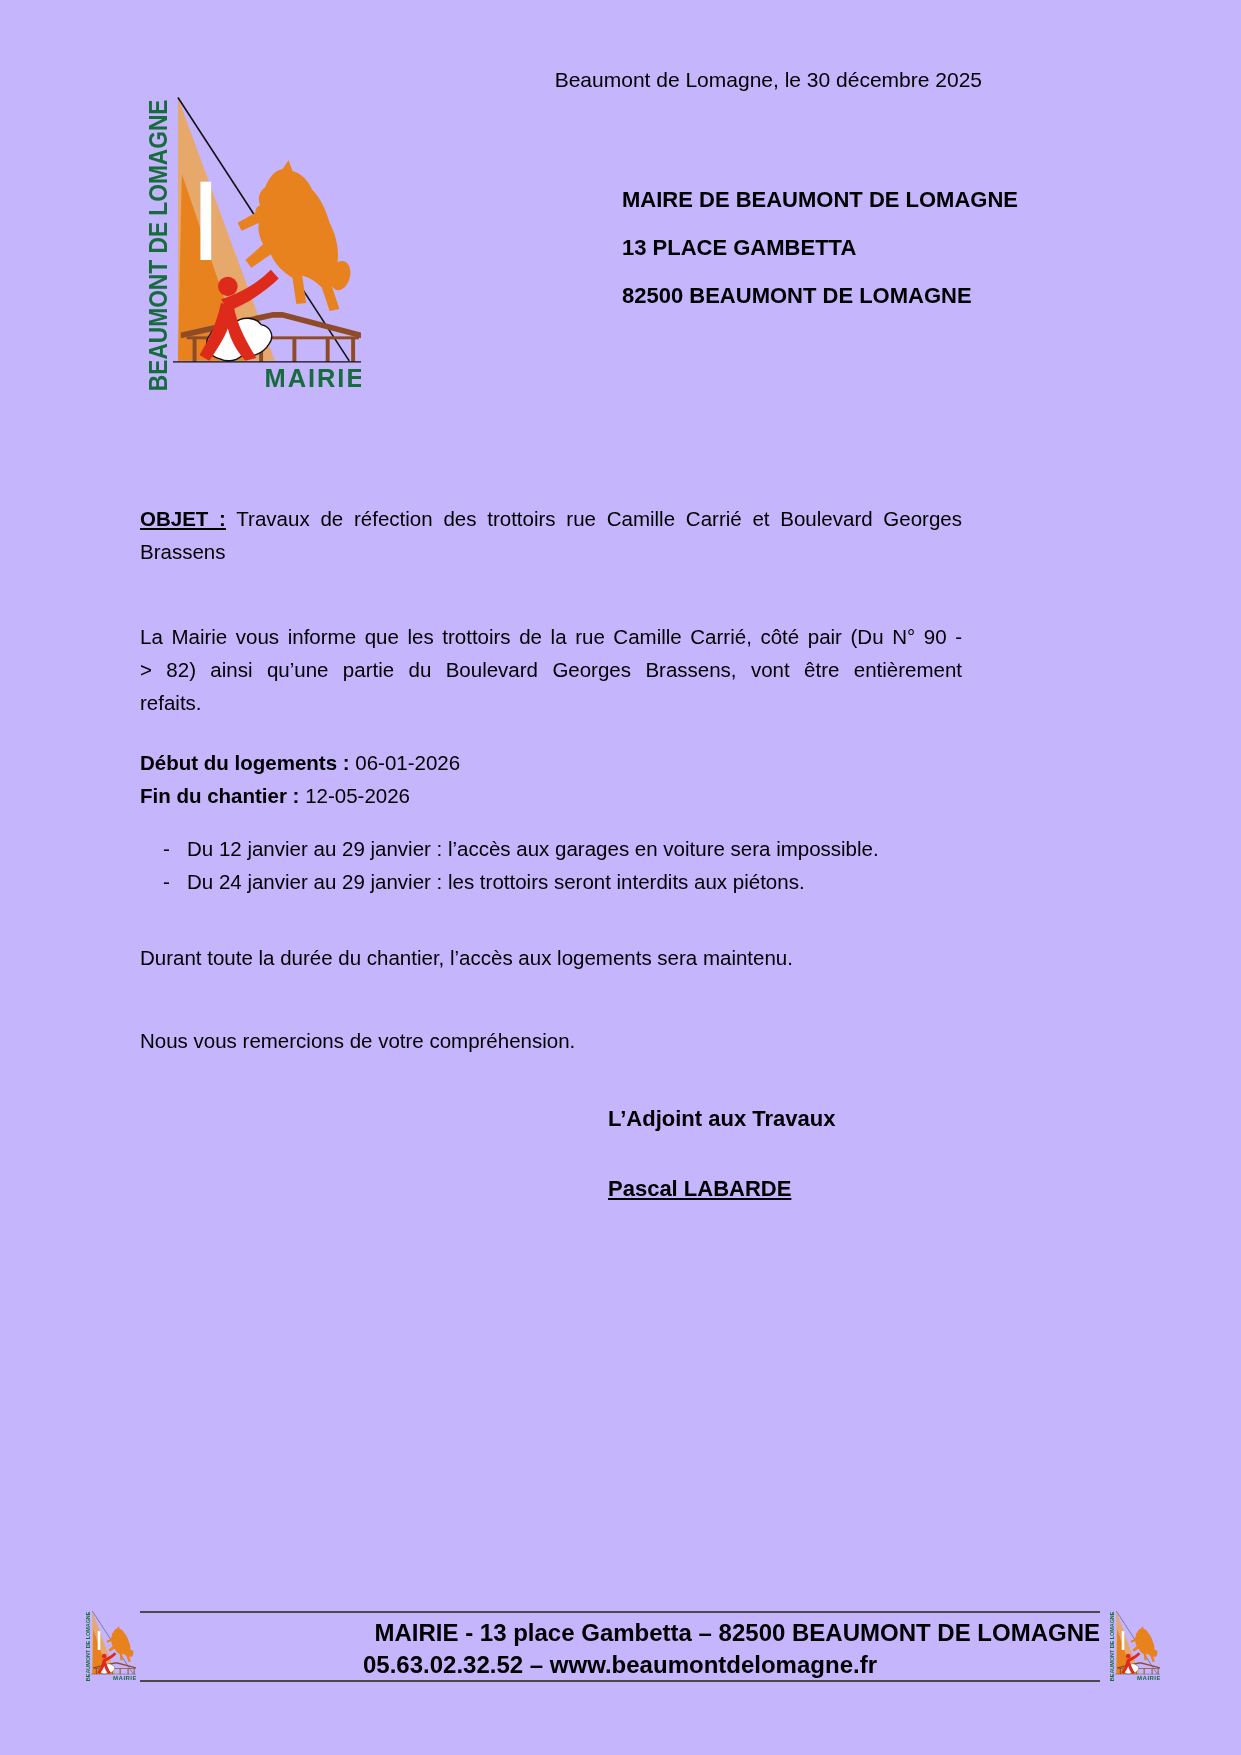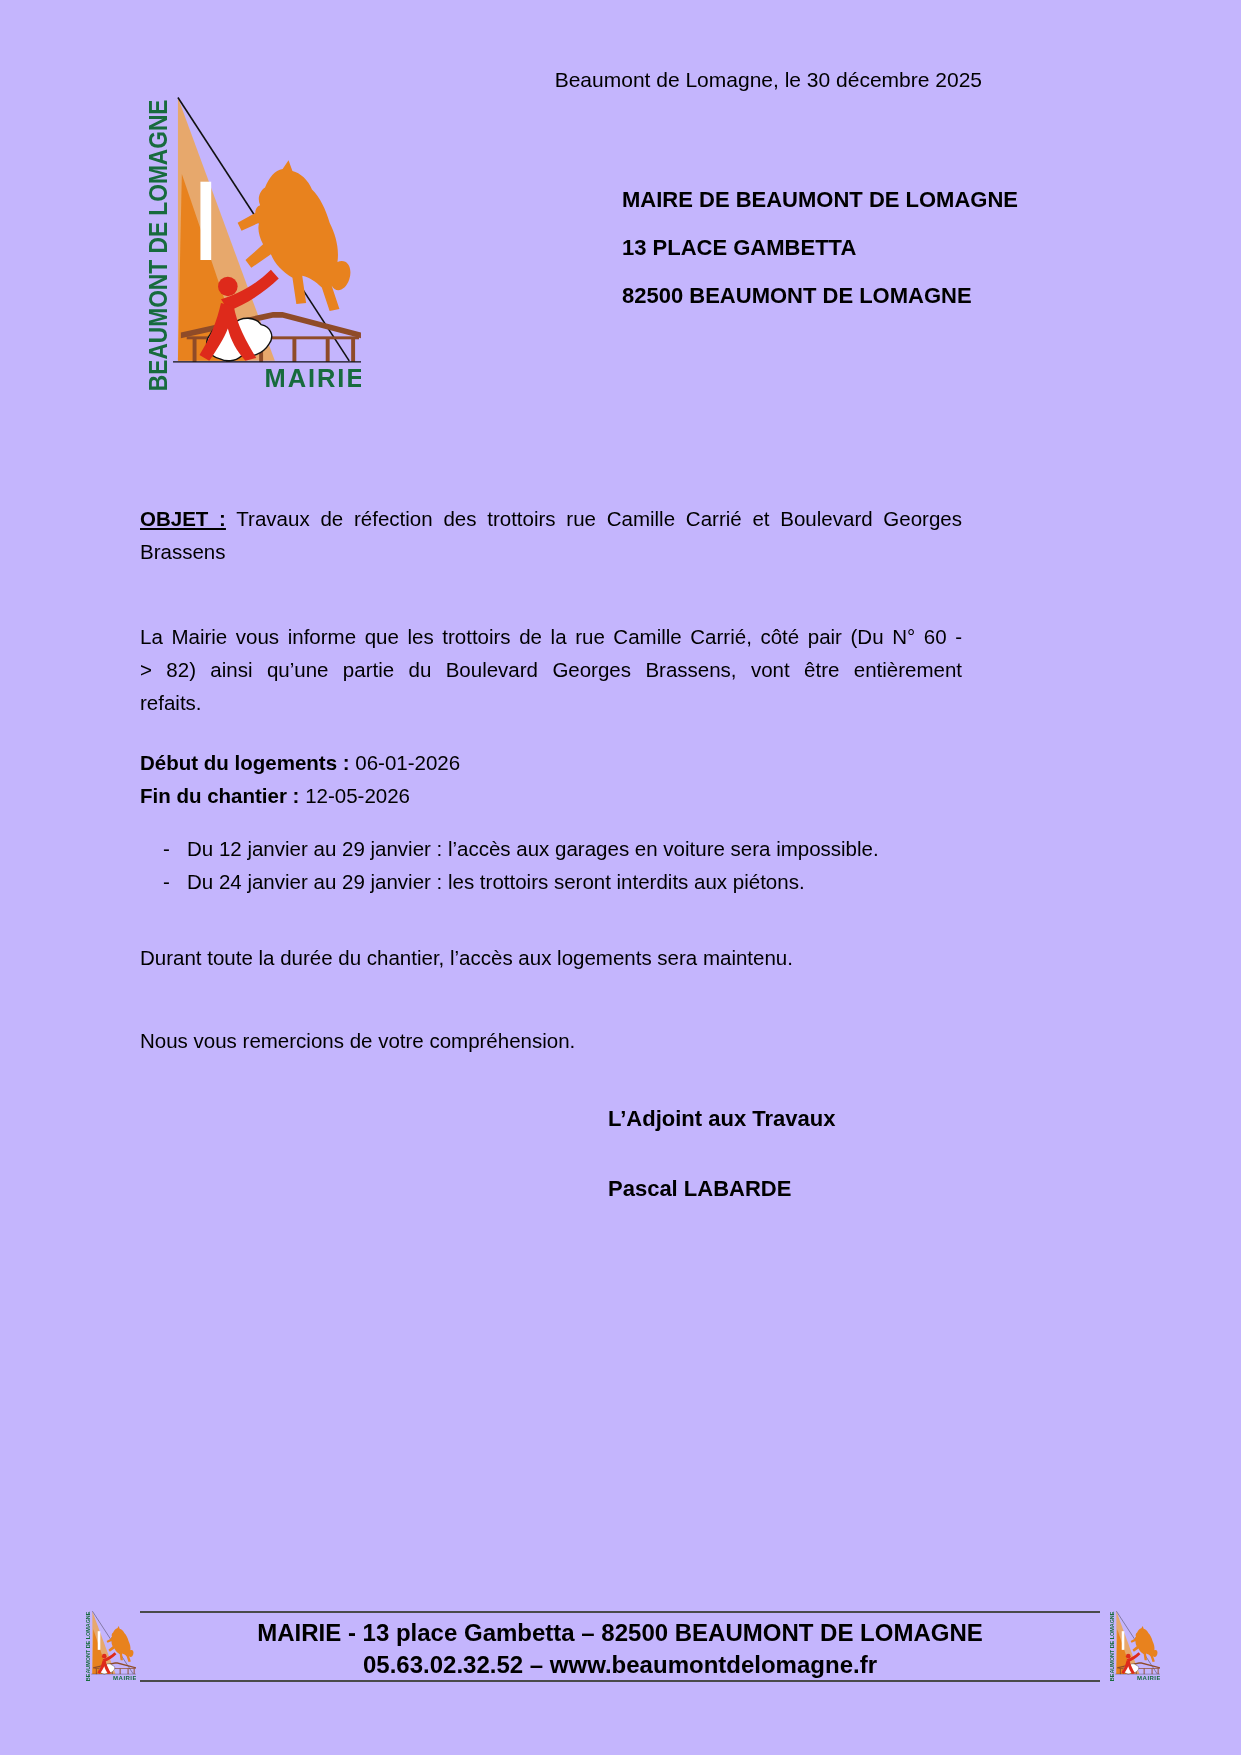--- a/index.html
+++ b/index.html
@@ -27,29 +27,29 @@
   .u { text-decoration:underline;margin-top:24px; }
   .obj-block { top:502px; }
   .para1 { top:620px; }
   .dates-block { top:746px; }
   .bullets { top:832px; }
   .bullet-row { position:relative; padding-left:47px; }
   .bullet-row .dash { position:absolute; left:23px; top:0; }
   .para2 { top:941px; }
   .para3 { top:1024px; }
   .sig-title { position:absolute; left:608px; top:1106px; font-size:22px; font-weight:700; }
-  .sig-name  { position:absolute; left:608px; top:1176px; font-size:22px; font-weight:700; }
+  .sig-name  { position:absolute; left:608px; top:1176px; font-size:22px; font-weight:700; text-decoration:underline; }
   .footer-rule { position:absolute; left:140px; width:960px; height:2px; background:#4a4a4a; }
   .rule-top { top:1611px; }
   .rule-bottom { top:1680px; }
   .footer-text {
     position:absolute; left:140px; width:960px; text-align:center;
     font-size:24px; font-weight:700; line-height:31px;
   }
-  .footer-line1 { top:1617px; }
+  .footer-line1 { top:1617px;text-align:right; }
   .footer-line2 { top:1649px; }
   .logo-footer { position:absolute; width:56px; height:77px; top:1606px; }
   .logo-footer-left { left:80px; }
   .logo-footer-right { left:1104px; }
 </style>
 </head>
 <body>
 
 <svg width="0" height="0" style="position:absolute" aria-hidden="true">
   <defs>
@@ -112,21 +112,21 @@
     <div>13 PLACE GAMBETTA</div>
     <div>82500 BEAUMONT DE LOMAGNE</div>
   </div>
 
   <div class="textblock obj-block">
     <div class="jline"><span class="b u">OBJET :</span> <span>Travaux de réfection des trottoirs rue Camille Carrié et Boulevard Georges</span></div>
     <div>Brassens</div>
   </div>
 
   <div class="textblock para1">
-    <div class="jline">La Mairie vous informe que les trottoirs de la rue Camille Carrié, côté pair (Du N° 60 -</div>
+    <div class="jline">La Mairie vous informe que les trottoirs de la rue Camille Carrié, côté pair (Du N° 90 -</div>
     <div class="jline">&gt; 82) ainsi qu’une partie du Boulevard Georges Brassens, vont être entièrement</div>
     <div>refaits.</div>
   </div>
 
   <div class="textblock dates-block">
     <div><span class="b">Début du logements :</span> <span>06-01-2026</span></div>
     <div><span class="b">Fin du chantier :</span> <span>12-05-2026</span></div>
   </div>
 
   <div class="textblock bullets">

